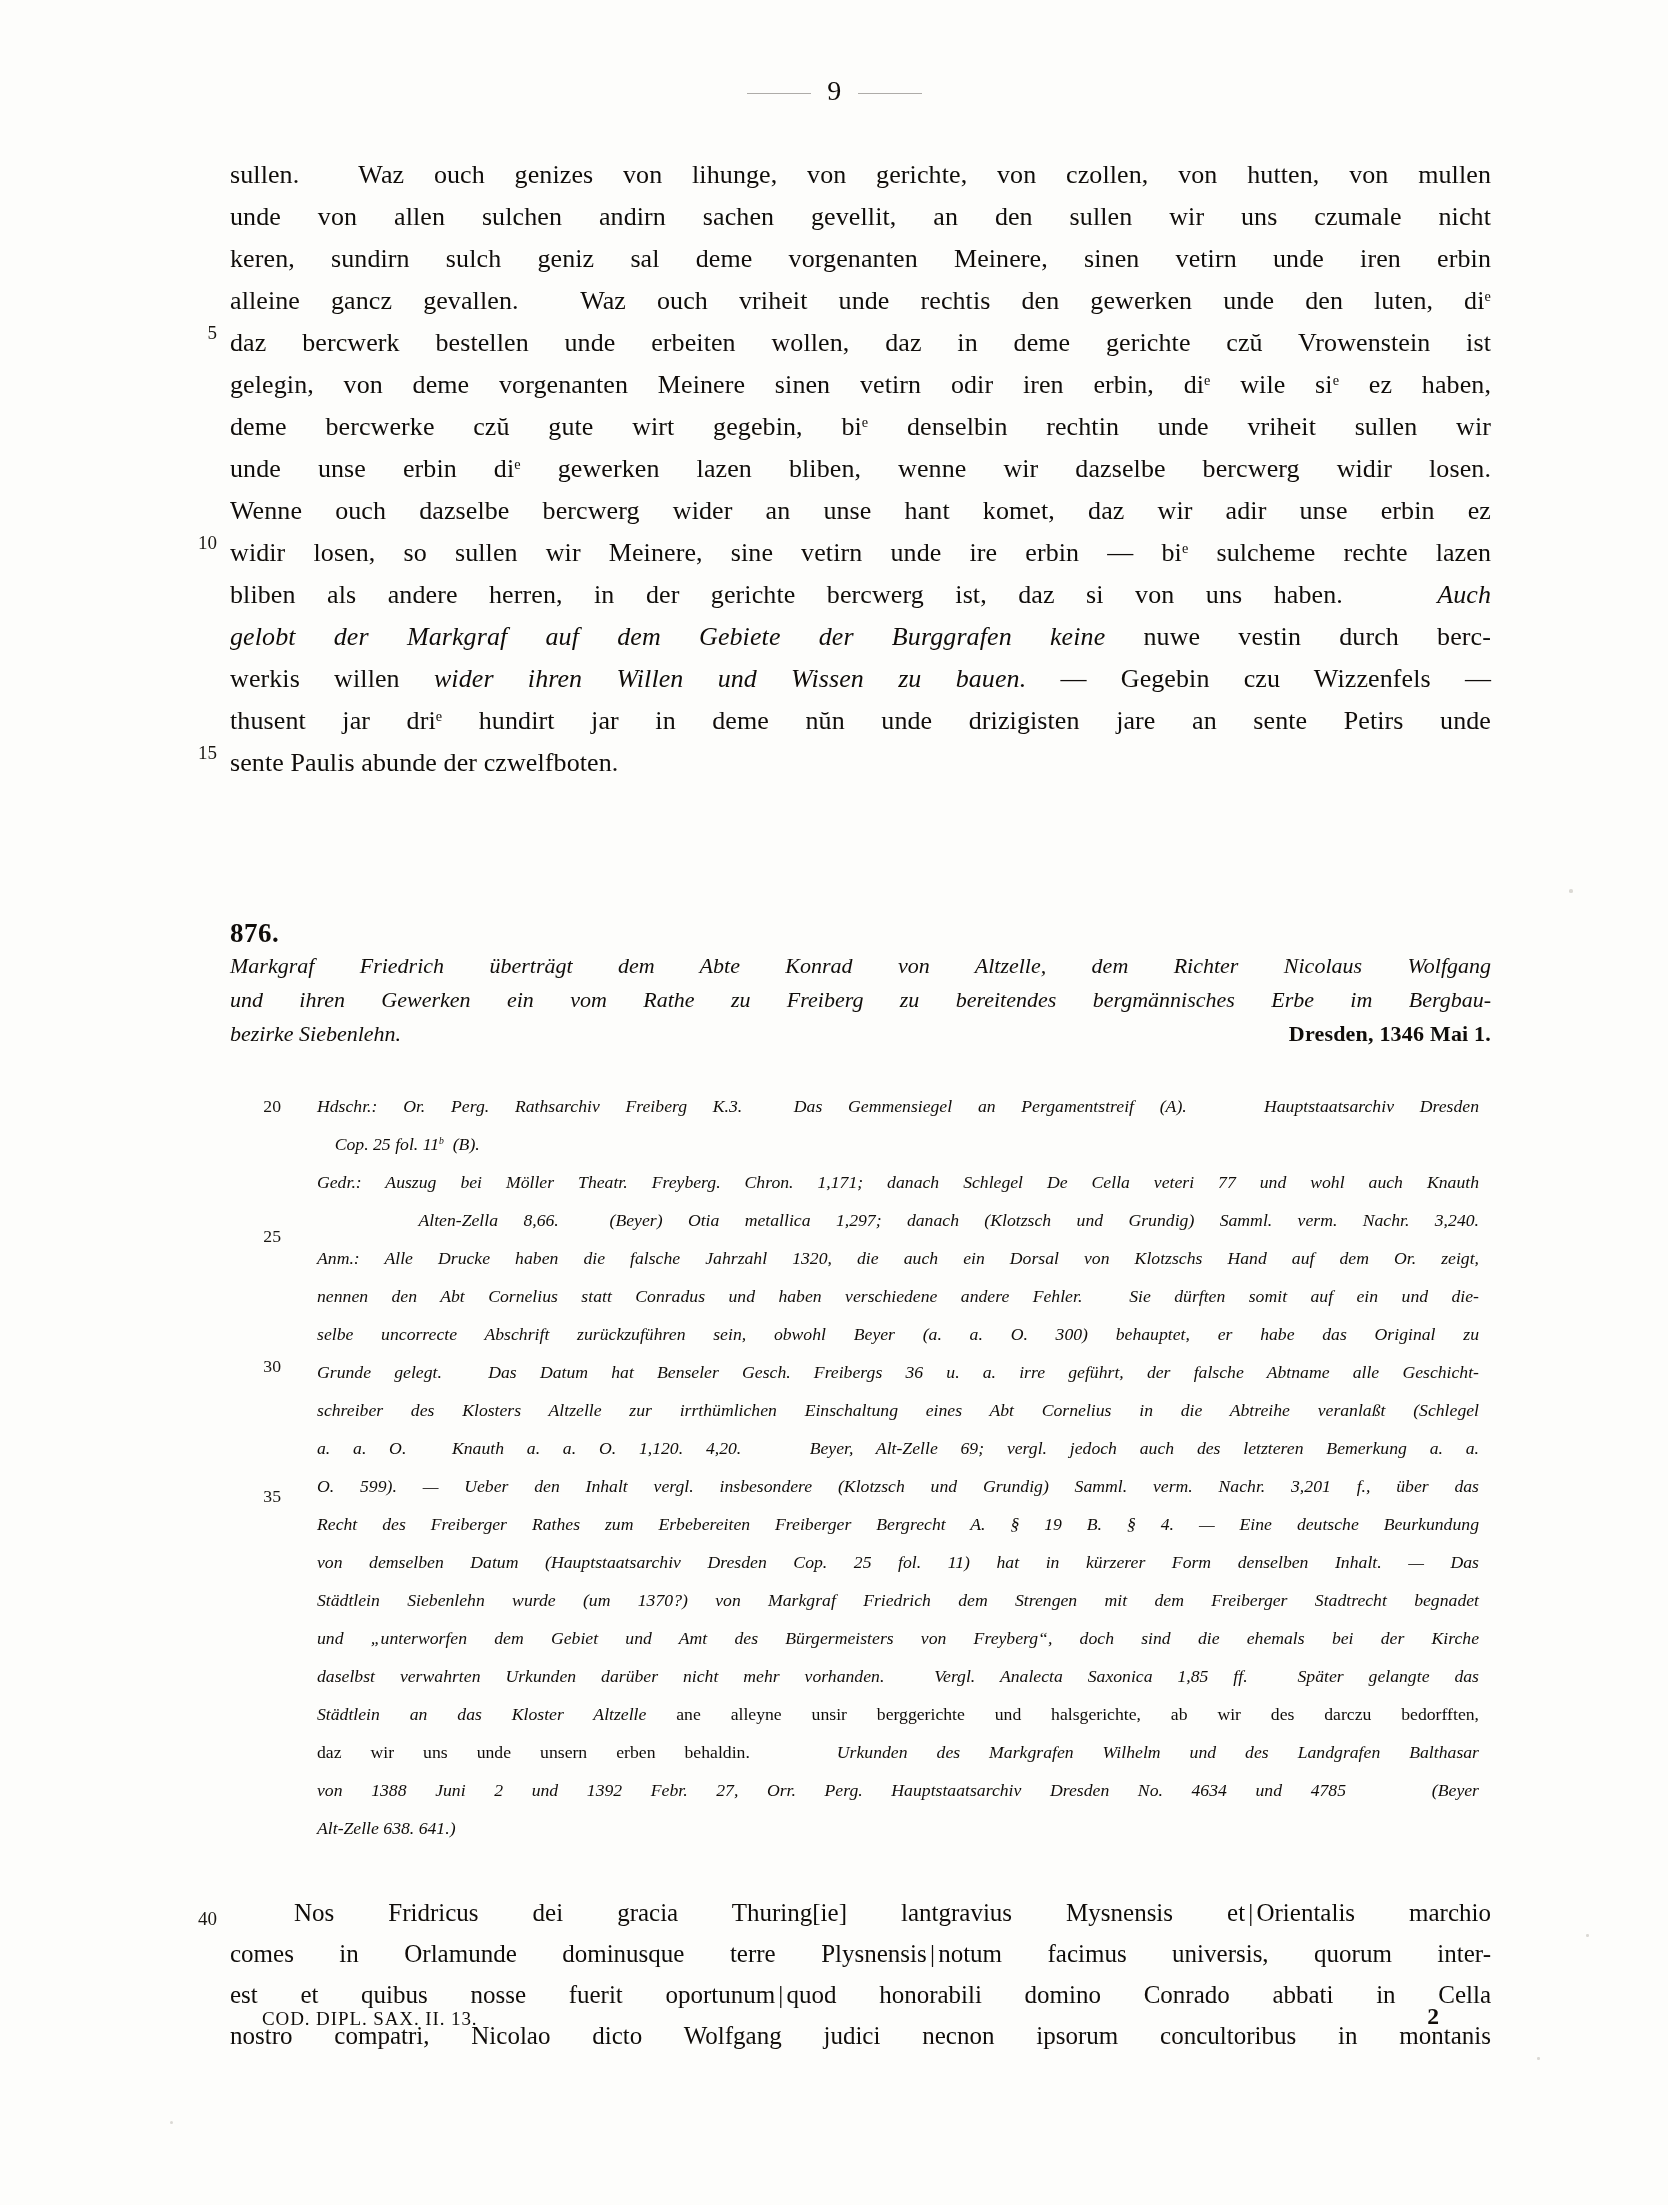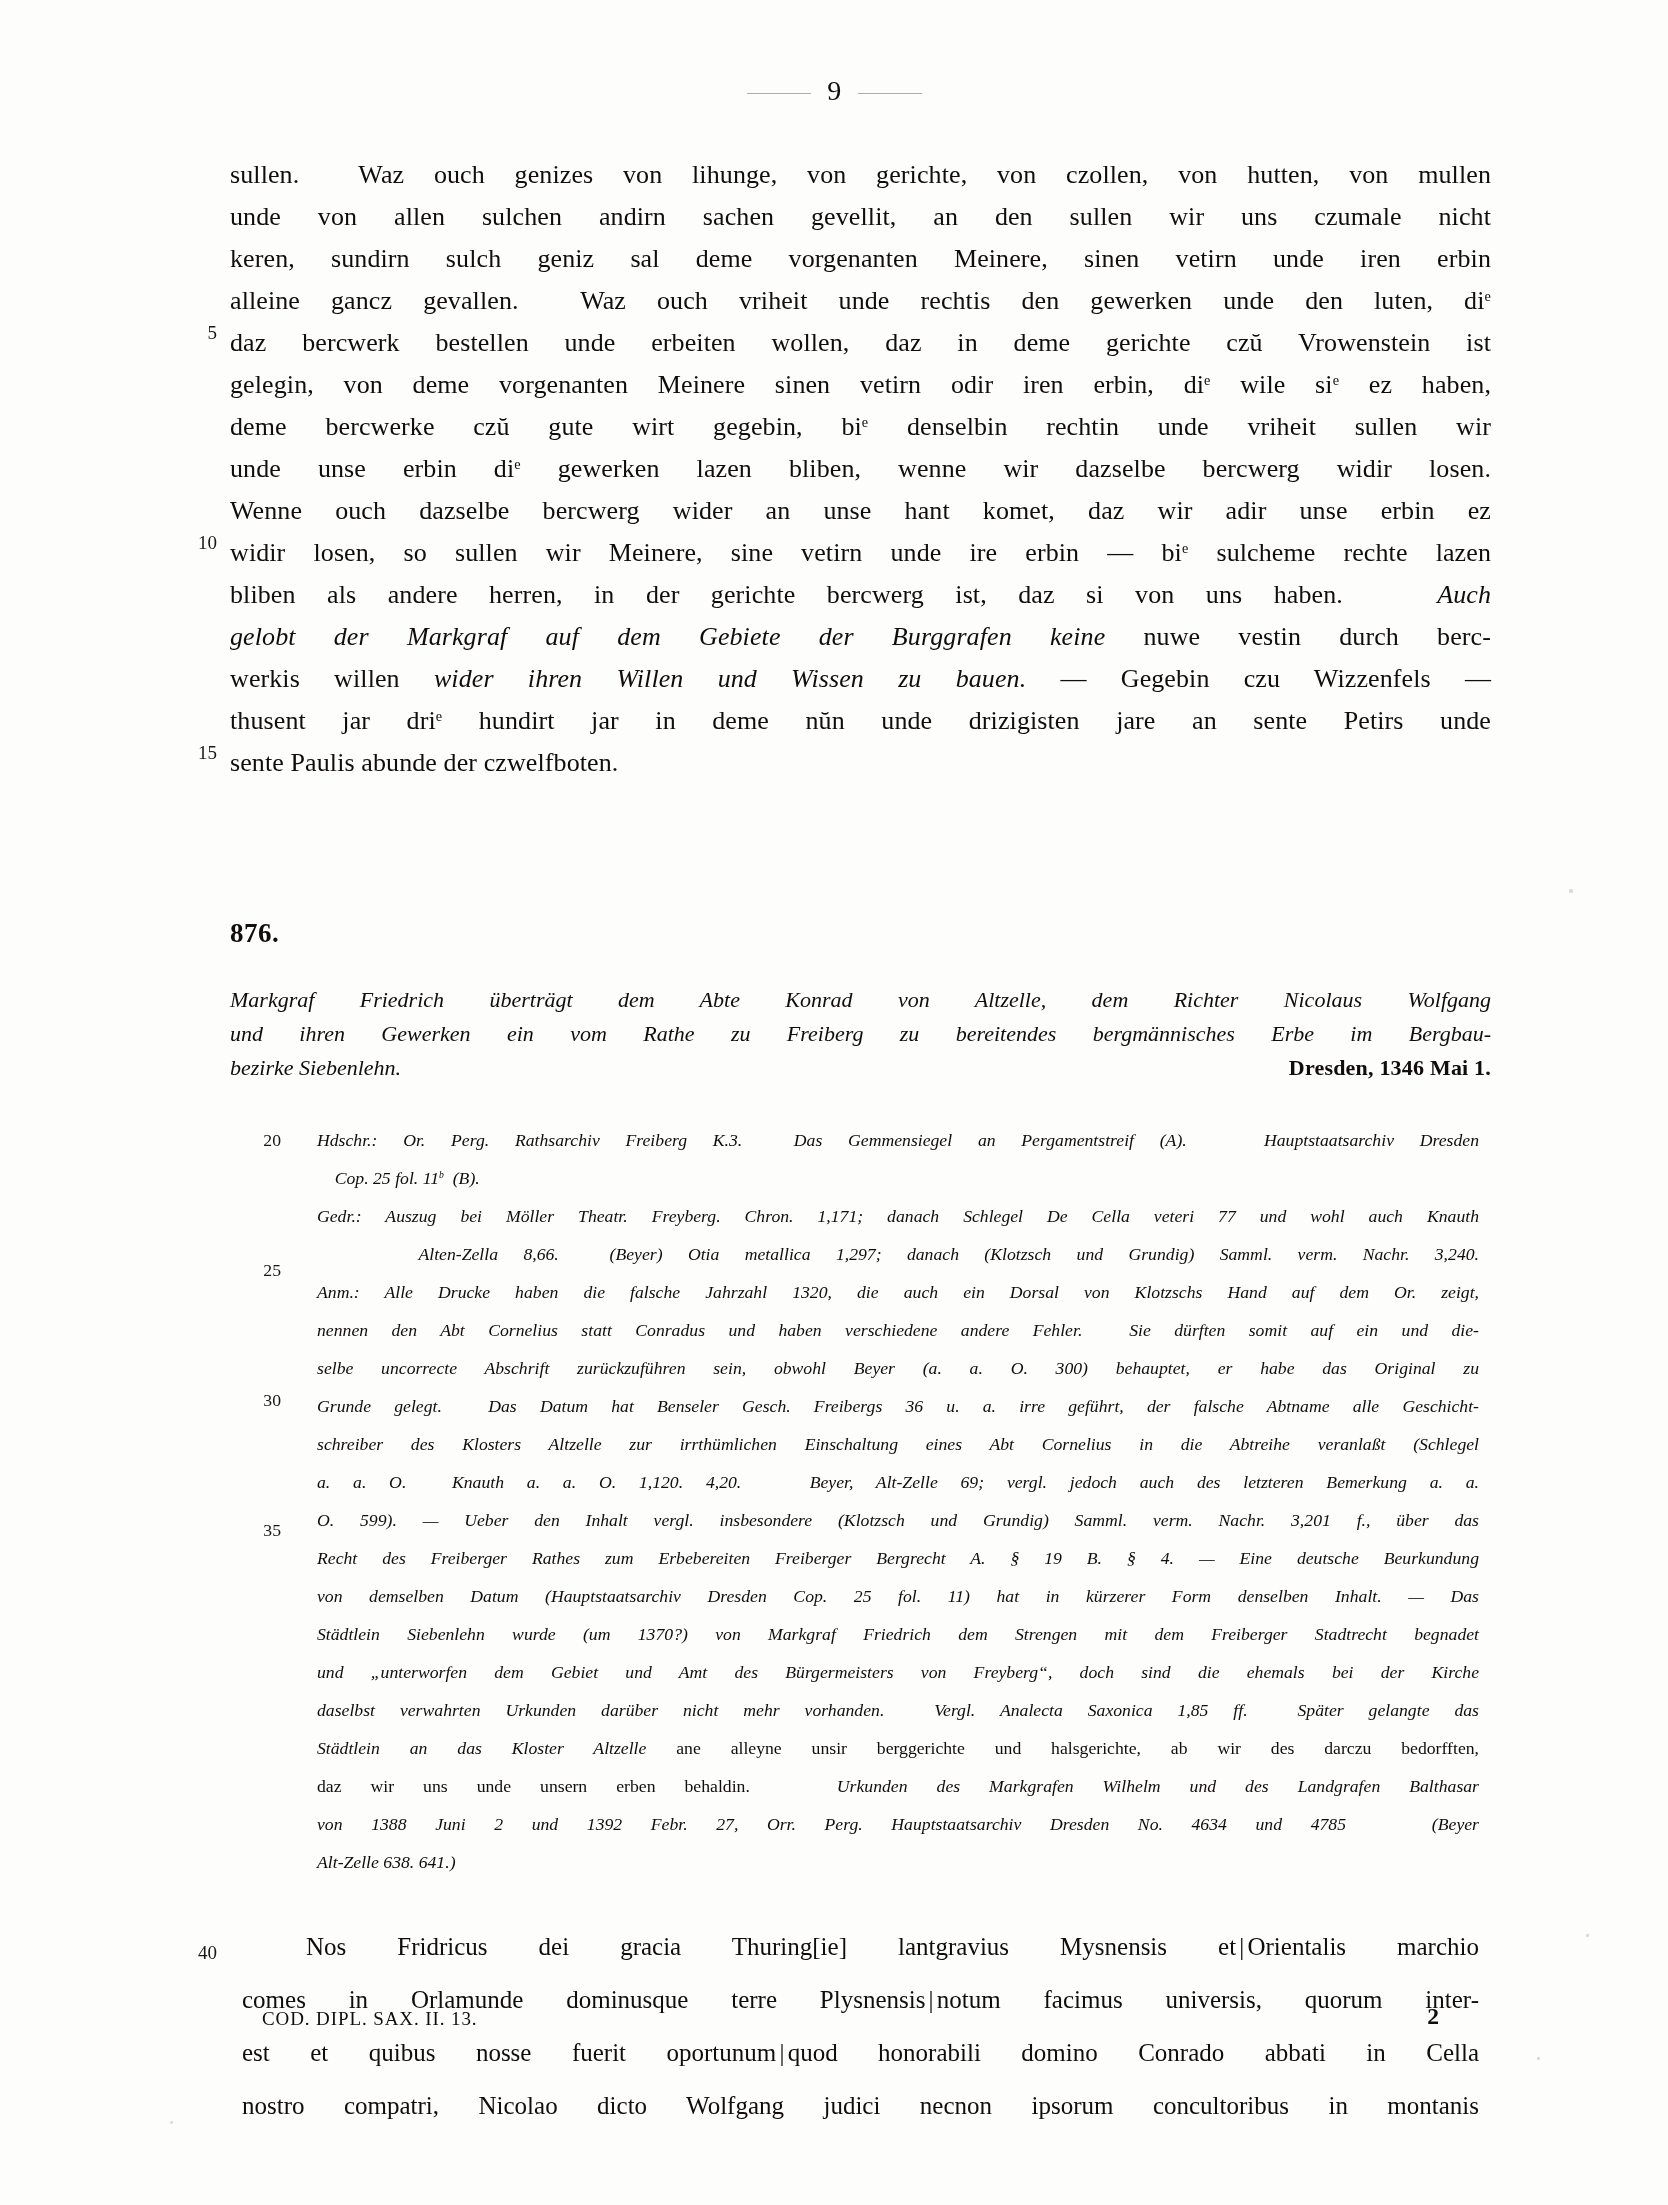--- a/index.html
+++ b/index.html
@@ -57,21 +57,20 @@
   
   .docnum {
     text-align:left;
     font-size:27px;
     font-weight:bold;
     margin-top:134px;
     letter-spacing:0.5px;
   }
   
   .regest {
-    margin-top:34px;
     font-style:italic;
     font-size:22px;
     line-height:34px;
   }
   .regest p { margin:0; white-space:nowrap; }
   .regest p.just { white-space:normal; text-align:justify; text-align-last:justify; }
   .dateline {
     font-style:normal;
     font-weight:bold;
     float:right;
@@ -90,21 +89,21 @@
   .apparatus p.just { white-space:normal; text-align:justify; text-align-last:justify; }
   .apparatus .ln { left:0; width:51px; top:0; font-size:17.7px; font-style:normal; }
   .rm { font-style:normal; }
   
   .charter {
     margin-top:51px;
     font-size:25px;
     line-height:41px;
     position:relative;
   }
-  .charter p { margin:12px; white-space:nowrap; }
+  .charter p { margin:0; white-space:nowrap; }
   .charter p.just { white-space:normal; text-align:justify; text-align-last:justify; }
   .charter .indent { display:inline-block; width:64px; }
   .pipe { padding:0 3.2px; font-weight:300; }
   
   .footer {
     position:absolute;
     left:262px; right:230px;
     top:2003px;
     display:flex; align-items:flex-end; justify-content:space-between;
   }

